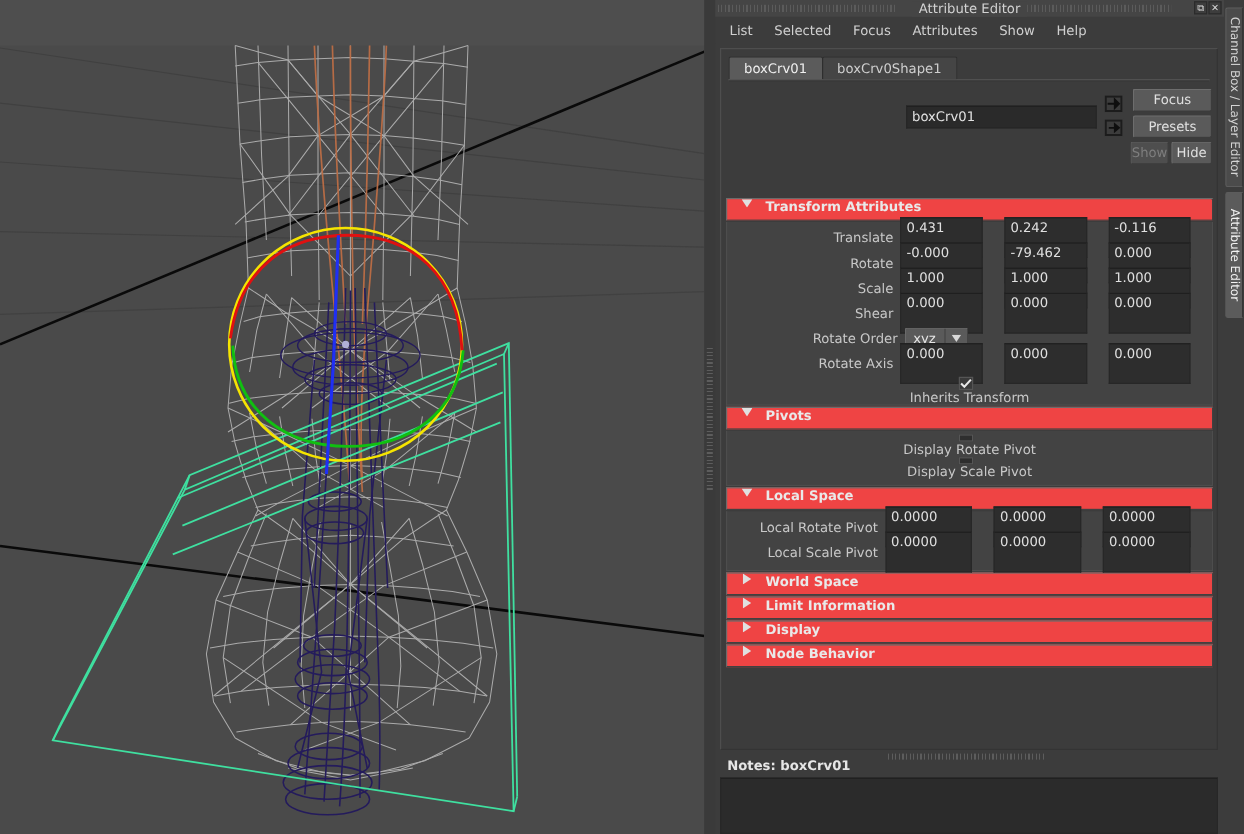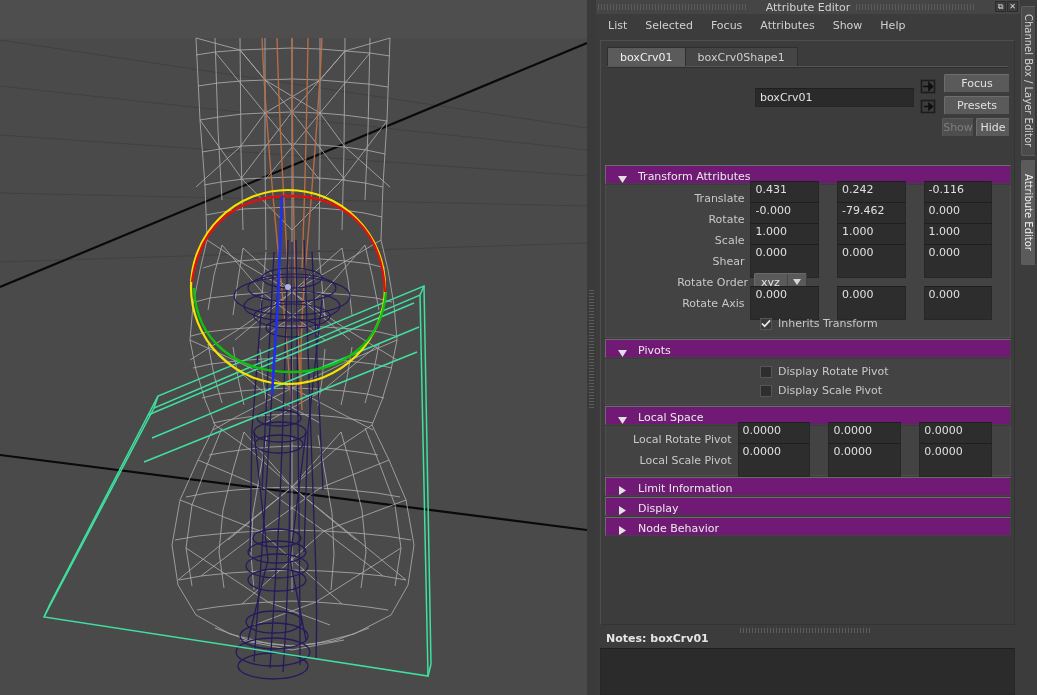--- a/index.html
+++ b/index.html
@@ -172,26 +172,26 @@
 
   
   #attr-scroll {
     position: absolute; left: 4px; top: 124px;
     width: 406px; height: 455px;
     overflow: hidden;
   }
 
   
   .frame-header {
-    height: 19px; display: flex; align-items: flex-end;
-    background: #701a75;
+    height: 19px; display: flex; align-items: flex-start;
+    background: #ef4444;
     border: 1px solid #6b6b6b;
     border-bottom-color: #414141; border-right-color: #414141;
     color: #e9e9e9;
-    font-size: 11px; font-weight: normal;
+    font-size: 11px; font-weight: bold;
     margin-bottom: 1px;
   }
   .frame-header .tri {
     width: 20px; display: flex; align-items: center; justify-content: center;
     margin-left: 6px;
   }
   .frame-header .lbl { margin-left: 6px; }
 
   .frame-content {
     background: #434343;
@@ -226,21 +226,21 @@
     display: flex; align-items: center; height: 18px;
     background: #5a5a5a; border: 1px solid #6a6a6a;
     border-bottom-color: #3e3e3e; border-right-color: #3e3e3e;
     border-radius: 2px;
   }
   .dd .val { padding: 0 7px 0 6px; font-size: 11px; color: #e5e5e5; }
   .dd .sep { width: 1px; height: 16px; background: #454545; }
   .dd .arw { width: 18px; display: flex; align-items:center; justify-content:center; }
 
   
-  .cb-row { display: flex; align-items: center; height: 19px; }
+  .cb-row { display: flex; align-items: center; height: 19px; flex-direction: column; }
   .cb-row .spacer { width: 154px; }
   .cb-box {
     width: 12px; height: 12px; margin-right: 6px;
     background: #2e2e2e; border: 1px solid #555555;
     display: flex; align-items: center; justify-content: center;
   }
   .cb-box.checked { background: #3a3a3a; }
   .cb-label { font-size: 11px; color: #c8c8c8; }
 
   
@@ -658,20 +658,28 @@
             <div class="num-field w4">0.0000</div>
           </div>
         </div>
 
         <div class="frame-header">
           <span class="tri">
             <svg width="7" height="9" viewBox="0 0 7 9">
                 <path d="M0,0 L0,9 L7,4.5 Z" fill="#e0e0e0"></path>
               </svg>
           </span>
+          <span class="lbl">World Space</span>
+        </div>
+        <div class="frame-header">
+          <span class="tri">
+            <svg width="7" height="9" viewBox="0 0 7 9">
+                <path d="M0,0 L0,9 L7,4.5 Z" fill="#e0e0e0"></path>
+              </svg>
+          </span>
           <span class="lbl">Limit Information</span>
         </div>
         <div class="frame-header">
           <span class="tri">
             <svg width="7" height="9" viewBox="0 0 7 9">
                 <path d="M0,0 L0,9 L7,4.5 Z" fill="#e0e0e0"></path>
               </svg>
           </span>
           <span class="lbl">Display</span>
         </div>

